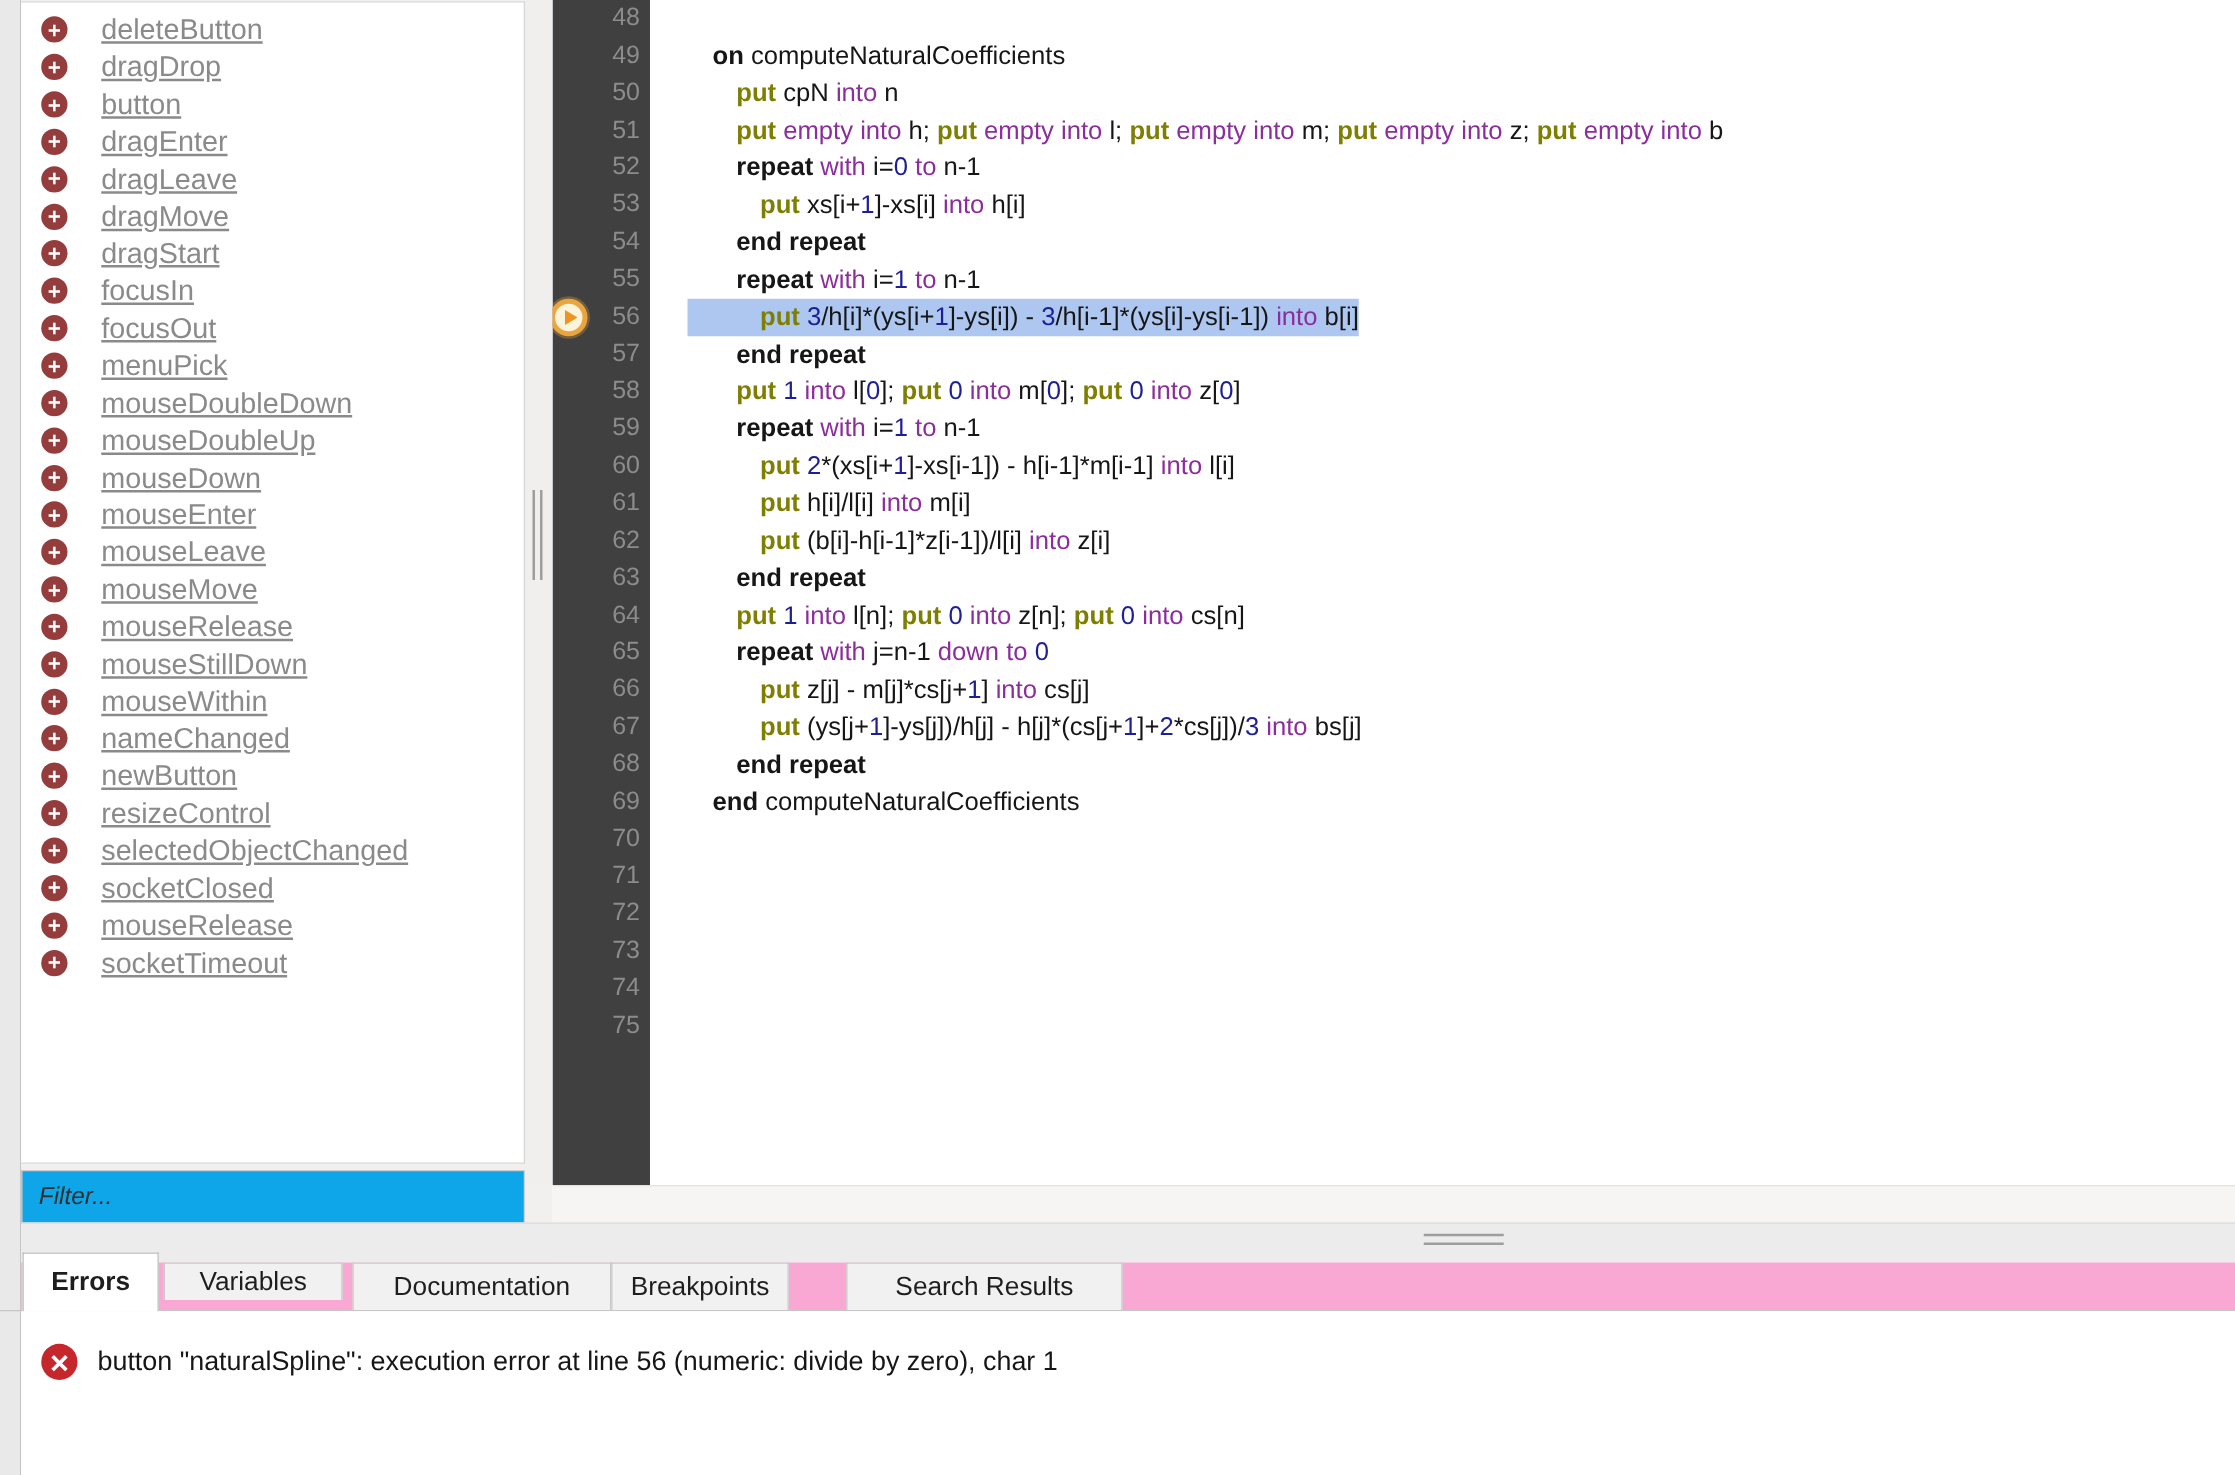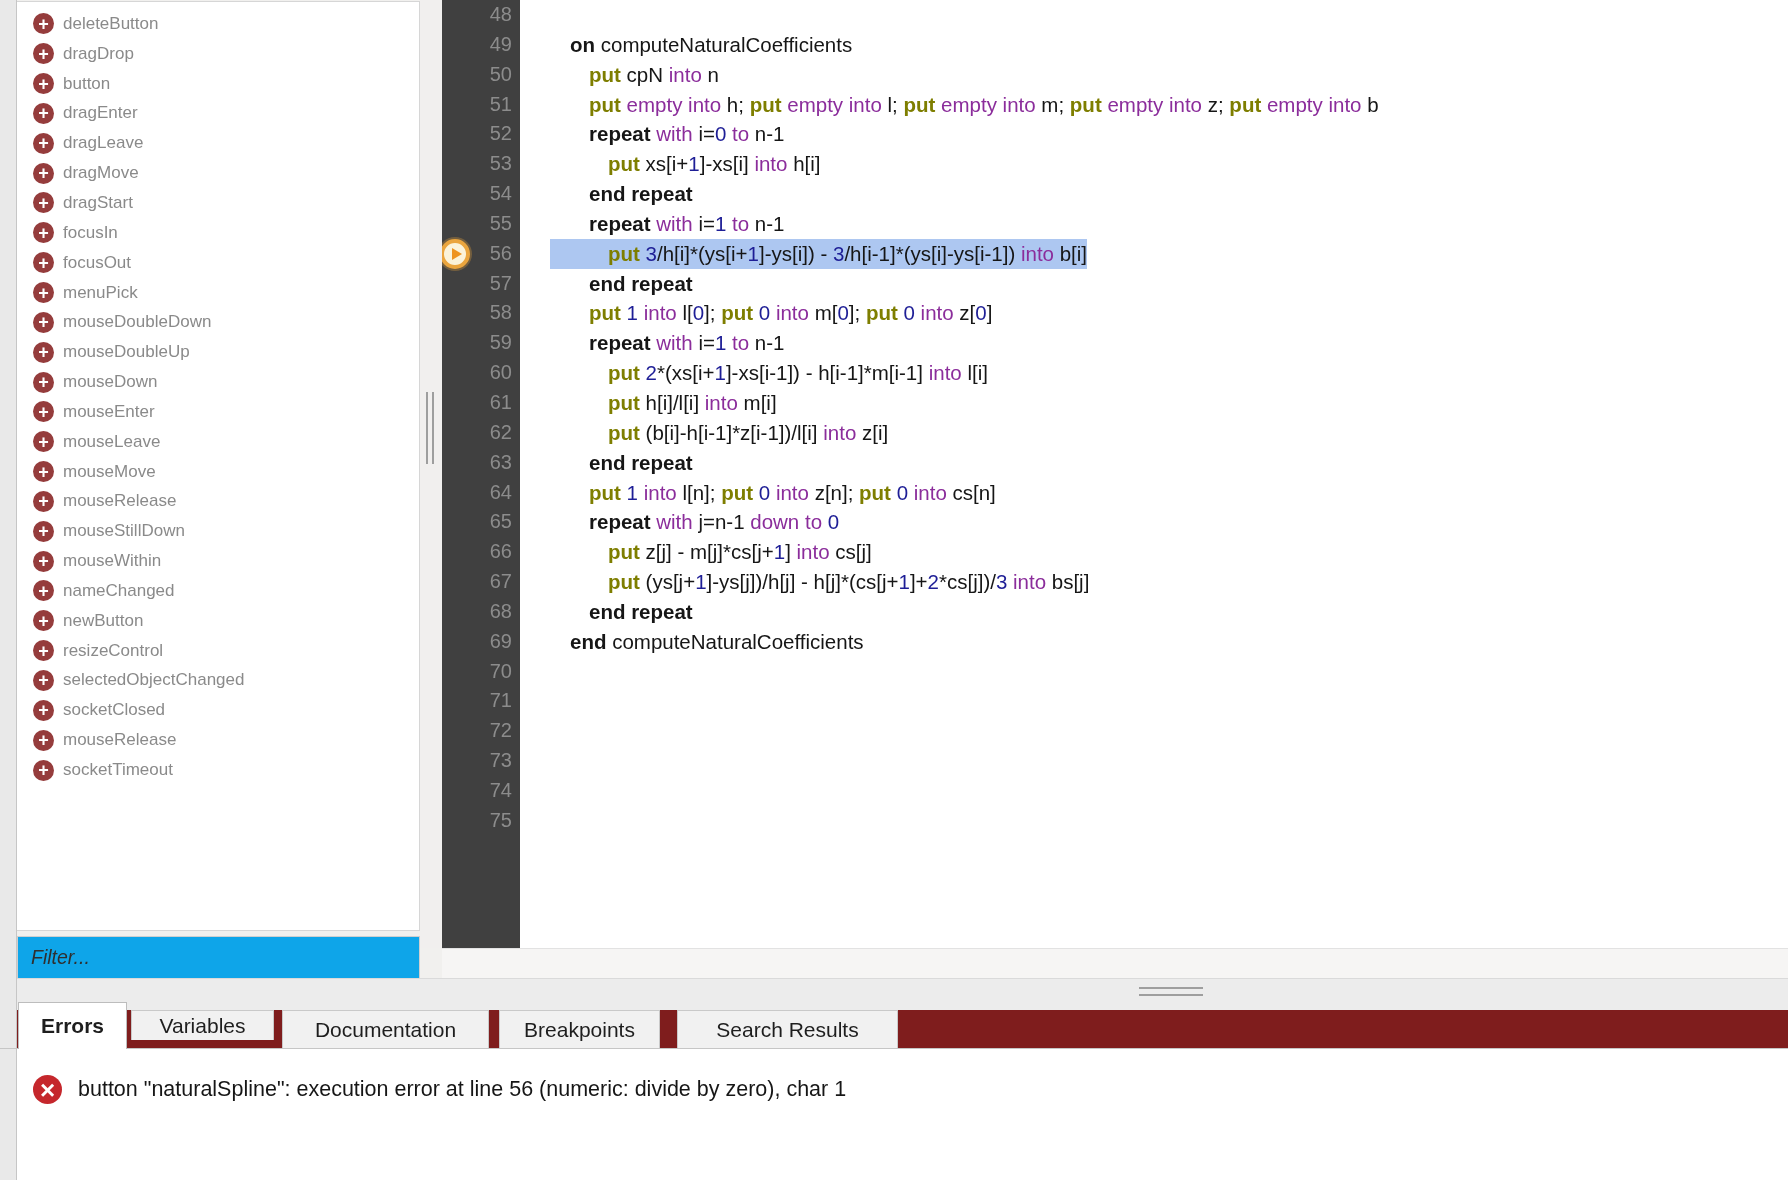--- a/index.html
+++ b/index.html
@@ -11,21 +11,21 @@
 
   
   .left-col-bg{position:absolute;left:17px;top:0;width:425px;height:1010px;background:#f1f0ee;}
 
   
   .handler-panel{position:absolute;left:17px;top:1px;width:403px;height:930px;background:#ffffff;
                  border:1px solid #d6d6d6;border-left:none;box-sizing:border-box;overflow:hidden;padding-top:7px;}
   .handler-row{height:29.85px;display:flex;align-items:center;padding-left:16px;cursor:default;}
   .plus-icon{width:21px;height:21px;border-radius:50%;background:var(--icon-red);color:#ffffff;
              display:flex;align-items:center;justify-content:center;font-size:18px;font-weight:bold;line-height:1;flex:0 0 21px;}
-  .handler-label{margin-left:9px;font-size:17px;color:#8a8a8a;}
+  .handler-label{margin-left:27px;font-size:23px;color:#8a8a8a;text-decoration:underline;}
 
   
   .filter-box{position:absolute;left:17px;top:936px;width:403px;height:43px;background:#0ea5e9;
               border:1px solid #cfcfcf;box-sizing:border-box;}
   .filter-box input{width:100%;height:100%;border:none;outline:none;background:transparent;
               font-family:"Liberation Sans",sans-serif;font-size:19.5px;font-style:italic;color:#222;padding:0 0 0 13px;box-sizing:border-box;}
   .filter-box input::placeholder{color:#2f2f2f;font-style:italic;opacity:1;}
 
   
   .v-splitter{position:absolute;left:420px;top:0;width:22px;height:948px;background:#f1efee;cursor:col-resize;}
@@ -57,21 +57,21 @@
   .h-scroll{position:absolute;left:442px;top:948px;width:1346px;height:30px;background:#f6f5f4;border-top:1px solid #e2e2e2;box-sizing:border-box;}
 
   
   .h-splitter{position:absolute;left:17px;top:978px;width:1771px;height:32px;background:#ececec;border-top:1px solid #dadada;box-sizing:border-box;cursor:row-resize;}
   .h-grip{position:absolute;left:1122px;top:7px;width:64px;height:12px;}
   .h-grip span{position:absolute;left:0;width:64px;height:2px;background:#9e9e9e;display:block;}
   .h-grip span:nth-child(1){top:1px;}
   .h-grip span:nth-child(2){top:8px;}
 
   
-  .tab-bar{position:absolute;left:17px;top:1010px;width:1771px;height:38px;background:#7f1d1d;}
+  .tab-bar{position:absolute;left:17px;top:1010px;width:1771px;height:38px;background:#f9a8d4;}
   .tab-baseline{position:absolute;left:0;top:1048px;width:1788px;height:1px;background:#c6c6c6;}
   .tab{position:absolute;box-sizing:border-box;display:flex;align-items:center;justify-content:center;
        font-size:21px;color:#1e1e1e;background:#f1f1f1;border:1px solid #c9c9c9;border-bottom:none;cursor:pointer;}
   .tab.active{background:#ffffff;font-weight:bold;border-color:#bdbdbd;z-index:3;}
 
   
   .error-panel{position:absolute;left:17px;top:1049px;width:1771px;height:131px;background:#ffffff;}
   .error-row{position:absolute;left:16px;top:26px;display:flex;align-items:center;cursor:default;}
   .error-icon{width:29px;height:29px;border-radius:50%;background:var(--err-red);color:#ffffff;
               display:flex;align-items:center;justify-content:center;font-size:26px;font-weight:bold;line-height:1;flex:0 0 29px;}
@@ -276,21 +276,21 @@
     <div class="h-grip">
         <span></span>
         <span></span>
       </div>
   </div>
 
   <div class="tab-bar" id="tabbar">
       <div class="tab active" style="left: 1px; width: 109px; top: -8px; height: 47px;">Errors</div>
       <div class="tab" style="left: 114px; width: 143px; top: 0px; height: 30px;">Variables</div>
       <div class="tab" style="left: 265px; width: 207px; top: 0px; height: 38px;">Documentation</div>
-      <div class="tab" style="left: 482px; width: 161px; top: 0px; height: 38px;">Breakpoints</div>
+      <div class="tab" style="left: 472px; width: 142px; top: 0px; height: 38px;">Breakpoints</div>
       <div class="tab" style="left: 660px; width: 221px; top: 0px; height: 38px;">Search Results</div>
     </div>
   <div class="tab-baseline"></div>
 
   <div class="error-panel">
     <div class="error-row">
       <div class="error-icon">×</div>
       <div class="error-text">button "naturalSpline": execution error at line 56 (numeric: divide by zero), char 1</div>
     </div>
   </div>

